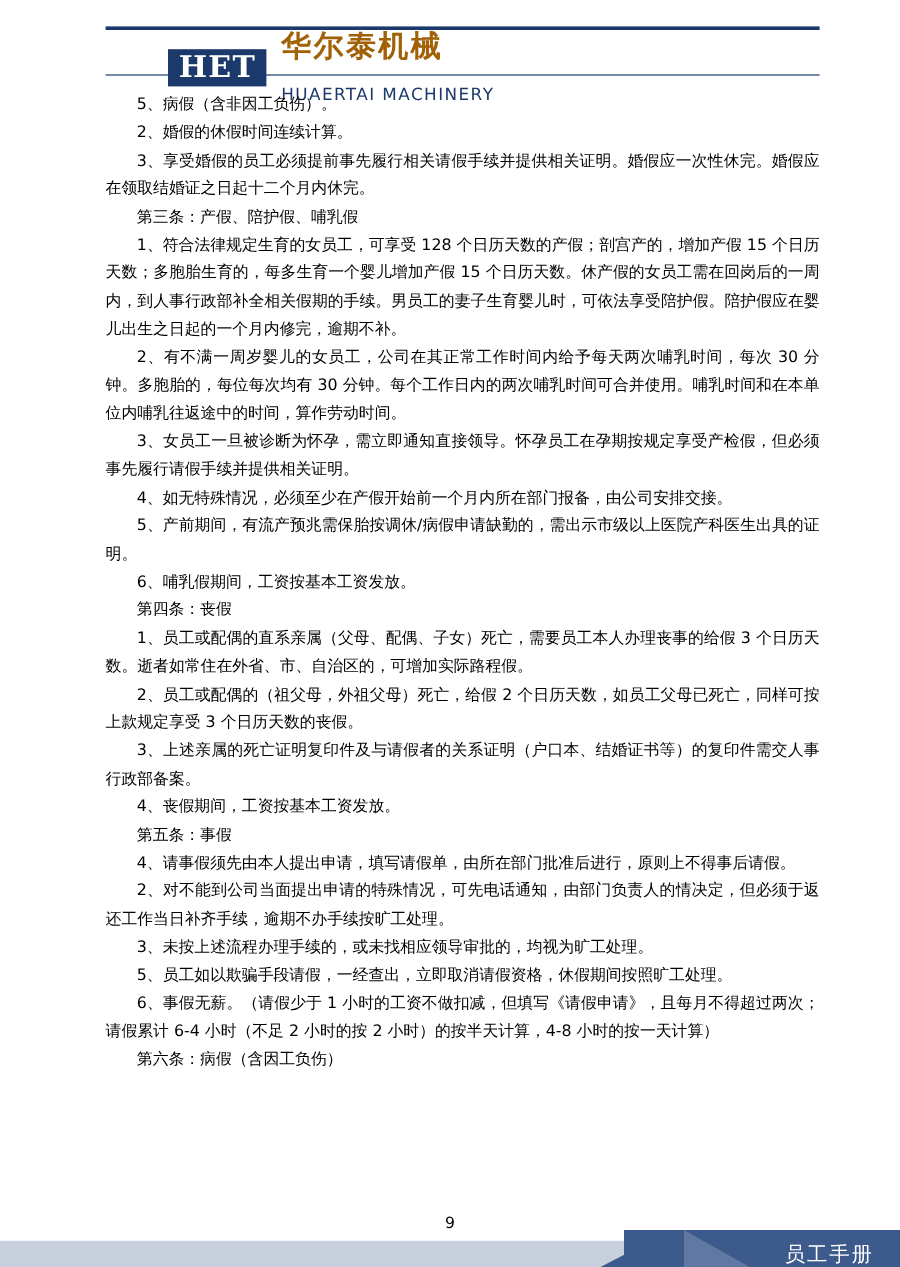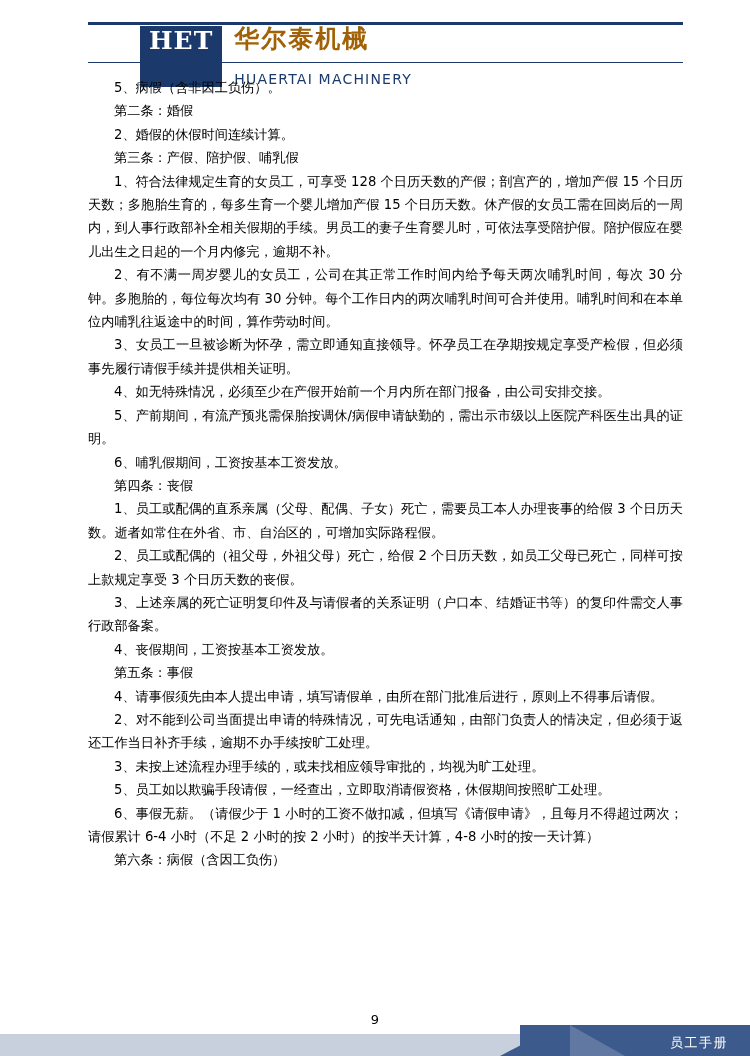--- a/index.html
+++ b/index.html
@@ -38,20 +38,21 @@
     top: 62px;
     width: 595px;
     height: 1px;
     background: #1b3a6b;
   }
   .logo-block {
     position: absolute;
     left: 140px;
     top: 26px;
     display: flex;
+    align-items: center;
   }
   .logo-mark {
     background: #1b3a6b;
     color: #ffffff;
     font-family: "DejaVu Serif", "Liberation Serif", serif;
     font-weight: bold;
     font-size: 25px;
     letter-spacing: 1px;
     padding: 2px 9px 3px 9px;
     line-height: 1.05;
@@ -146,21 +147,21 @@
     border-style: solid;
     border-width: 31px 0 0 55px;
     border-color: transparent transparent transparent #7f93b5;
     opacity: 0.55;
   }
   .footer-label {
     position: absolute;
     right: 22px;
     top: 9px;
     color: #ffffff;
-    font-size: 13px;
+    font-size: 17px;
     letter-spacing: 1.5px;
     font-family: Liberation Sans, sans-serif;
   }
 </style>
 </head>
 <body>
 
 <div class="page-header">
   <div class="header-rule"></div>
   <div class="header-rule-thin"></div>
@@ -168,22 +169,22 @@
     <div class="logo-mark">HET</div>
     <div class="logo-text">
       <div class="logo-cn">华尔泰机械</div>
       <div class="logo-en">HUAERTAI   MACHINERY</div>
     </div>
   </div>
 </div>
 
 <div class="content">
   <p class="para">5、病假（含非因工负伤）。</p>
-  <p class="para">第二条：婚假</p>
   <p class="para">2、婚假的休假时间连续计算。</p>
+  <p class="para">3、享受婚假的员工必须提前事先履行相关请假手续并提供相关证明。婚假应一次性休完。婚假应在领取结婚证之日起十二个月内休完。</p>
   <p class="para">第三条：产假、陪护假、哺乳假</p>
   <p class="para">1、符合法律规定生育的女员工，可享受 128 个日历天数的产假；剖宫产的，增加产假 15 个日历天数；多胞胎生育的，每多生育一个婴儿增加产假 15 个日历天数。休产假的女员工需在回岗后的一周内，到人事行政部补全相关假期的手续。男员工的妻子生育婴儿时，可依法享受陪护假。陪护假应在婴儿出生之日起的一个月内修完，逾期不补。</p>
   <p class="para">2、有不满一周岁婴儿的女员工，公司在其正常工作时间内给予每天两次哺乳时间，每次 30 分钟。多胞胎的，每位每次均有 30 分钟。每个工作日内的两次哺乳时间可合并使用。哺乳时间和在本单位内哺乳往返途中的时间，算作劳动时间。</p>
   <p class="para">3、女员工一旦被诊断为怀孕，需立即通知直接领导。怀孕员工在孕期按规定享受产检假，但必须事先履行请假手续并提供相关证明。</p>
   <p class="para">4、如无特殊情况，必须至少在产假开始前一个月内所在部门报备，由公司安排交接。</p>
   <p class="para">5、产前期间，有流产预兆需保胎按调休/病假申请缺勤的，需出示市级以上医院产科医生出具的证明。</p>
   <p class="para">6、哺乳假期间，工资按基本工资发放。</p>
   <p class="para">第四条：丧假</p>
   <p class="para">1、员工或配偶的直系亲属（父母、配偶、子女）死亡，需要员工本人办理丧事的给假 3 个日历天数。逝者如常住在外省、市、自治区的，可增加实际路程假。</p>
   <p class="para">2、员工或配偶的（祖父母，外祖父母）死亡，给假 2 个日历天数，如员工父母已死亡，同样可按上款规定享受 3 个日历天数的丧假。</p>

